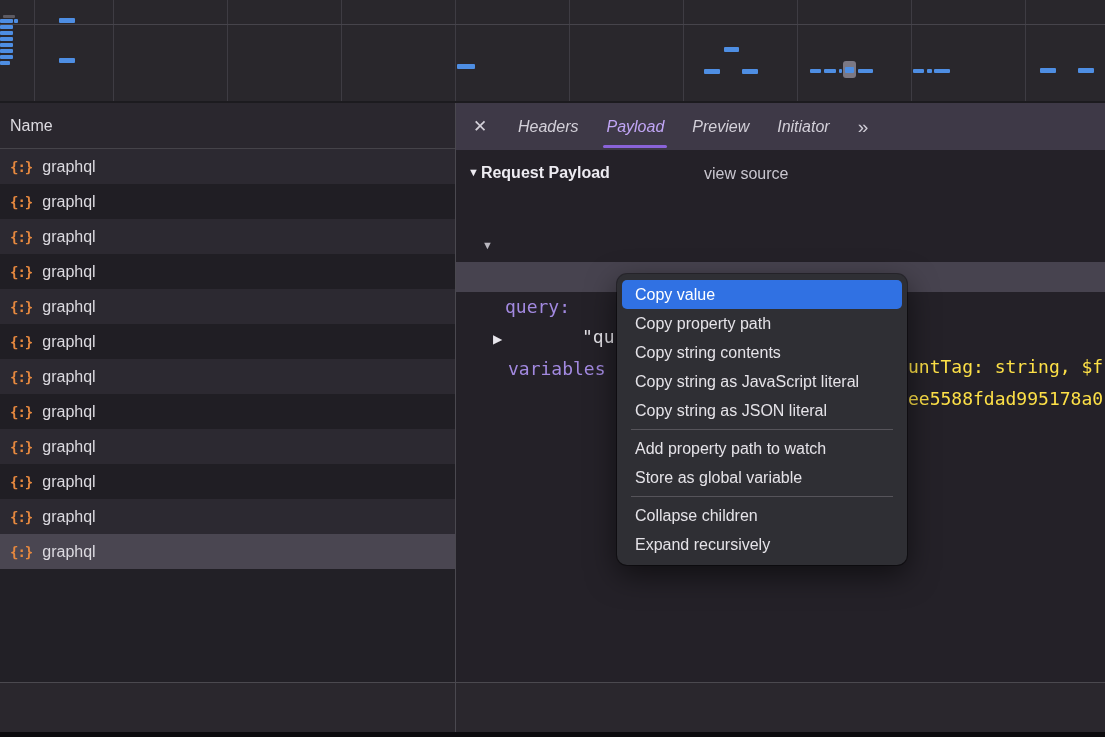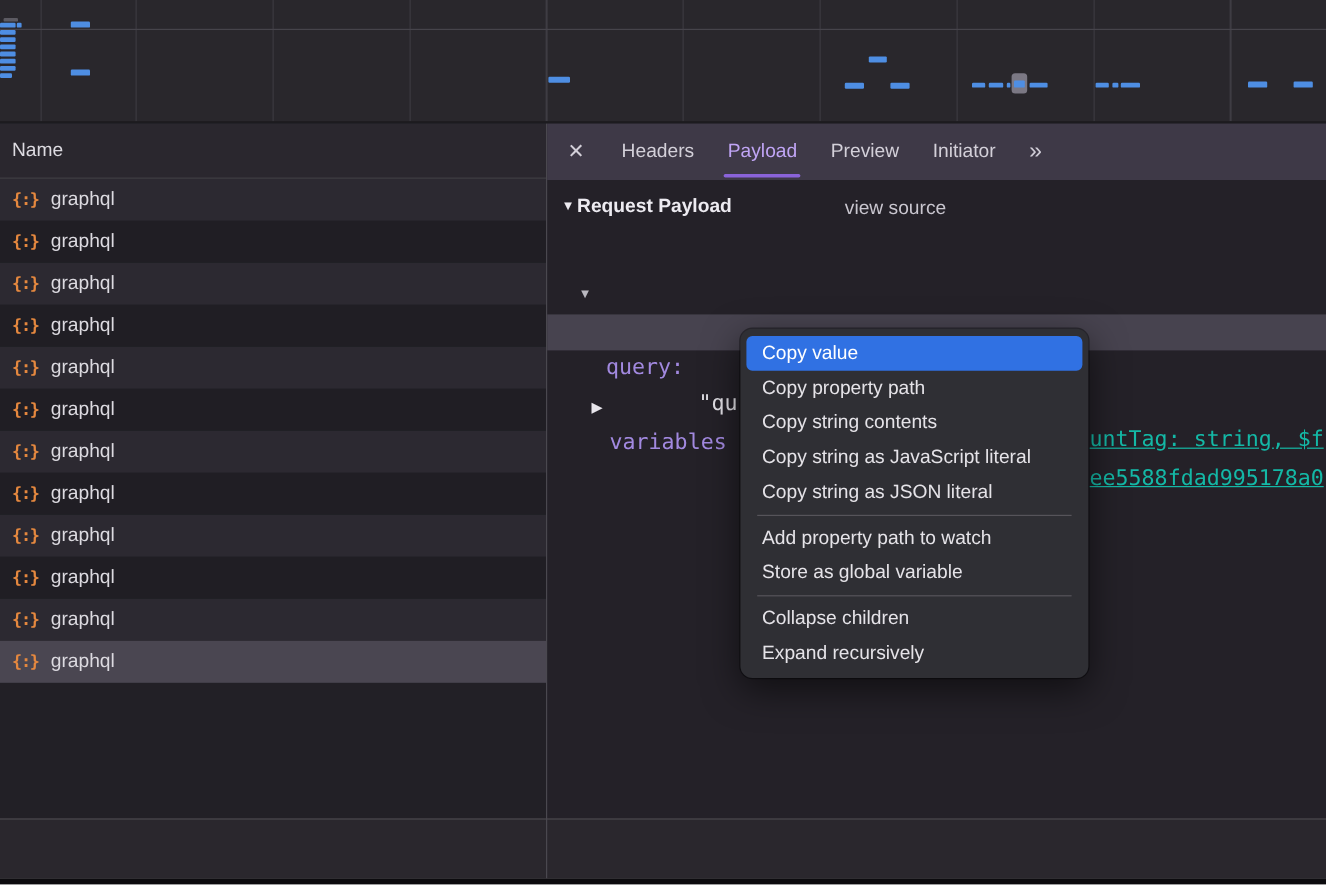--- a/index.html
+++ b/index.html
@@ -36,21 +36,21 @@
   .req-row:nth-child(odd) { background:#2c2931; }
   .req-row:nth-child(even) { background:#201e24; }
   .req-row.selected { background:#4a4651; }
   .req-icon { color:#e5883f; font-family:"DejaVu Sans Mono", monospace;
     font-size:14px; font-weight:bold; letter-spacing:-1px; }
 
   .right-panel { position:absolute; left:456px; top:0; right:0; height:579px; background:#242128; }
   .tabbar { height:47px; background:#3e3947; display:flex; align-items:center;
     padding-left:12px; color:#d3d0d9; font-size:16px; }
   .close-btn { width:24px; text-align:center; margin-right:12px; font-size:17px; color:#d3d0d9; cursor:default; }
-  .tabs-wrap { display:flex; height:47px; align-items:center; }
+  .tabs-wrap { display:flex; height:47px; align-items:center;font-style:italic; }
   .tab { padding:0 14px; height:47px; line-height:47px; position:relative; white-space:nowrap; }
   .tab.active { color:#c0a5f5; }
   .tab.active::after { content:""; position:absolute; left:11px; right:11px; bottom:2px;
     height:3px; border-radius:2px; background:#8a63d9; }
   .overflow { margin-left:14px; font-size:19px; color:#cfccd6; letter-spacing:-1px; }
 
   
   .payload { position:absolute; left:0; top:47px; right:0; bottom:0; background:#242128; }
   .payload-header { position:absolute; top:14px; left:12px; font-size:16px; font-weight:bold; color:#edebf1; }
   .payload-header .tri { font-size:11px; margin-right:2px; position:relative; top:-2px; color:#edebf1; }
@@ -60,21 +60,21 @@
   .line-summary { top:50px; color:#d9d7dd; }
   .line-summary .tri2 { position:absolute; left:26px; font-size:11px; color:#bab8c0;
     font-family:"Liberation Sans", sans-serif; }
   .line-summary .sumtext { position:absolute; left:42px; }
   .line-op { top:82px; }
   .line-op .key { position:absolute; left:49px; }
   .line-op .str { position:absolute; left:212px; }
   .query-band { top:112px; height:30px; background:#47434f; }
   .query-band .key { position:absolute; left:49px; }
   .query-band .vstart { position:absolute; left:126px; }
-  .rightfrag { position:absolute; left:452px; color:#14b8a6;text-decoration:underline; }
+  .rightfrag { position:absolute; left:452px; color:#fde047; }
   .line-vars { top:144px; }
   .line-vars .tri2 { position:absolute; left:37px; font-size:12px; color:#e8e6ec;
     font-family:"Liberation Sans", sans-serif; }
   .line-vars .key { position:absolute; left:52px; }
   .key { color:#a289e0; }
   .str { color:#45c6d8; }
   .whitefrag { color:#e4e2e8; }
 
   
   .context-menu { position:absolute; left:617px; top:274px; width:290px; box-sizing:border-box;

